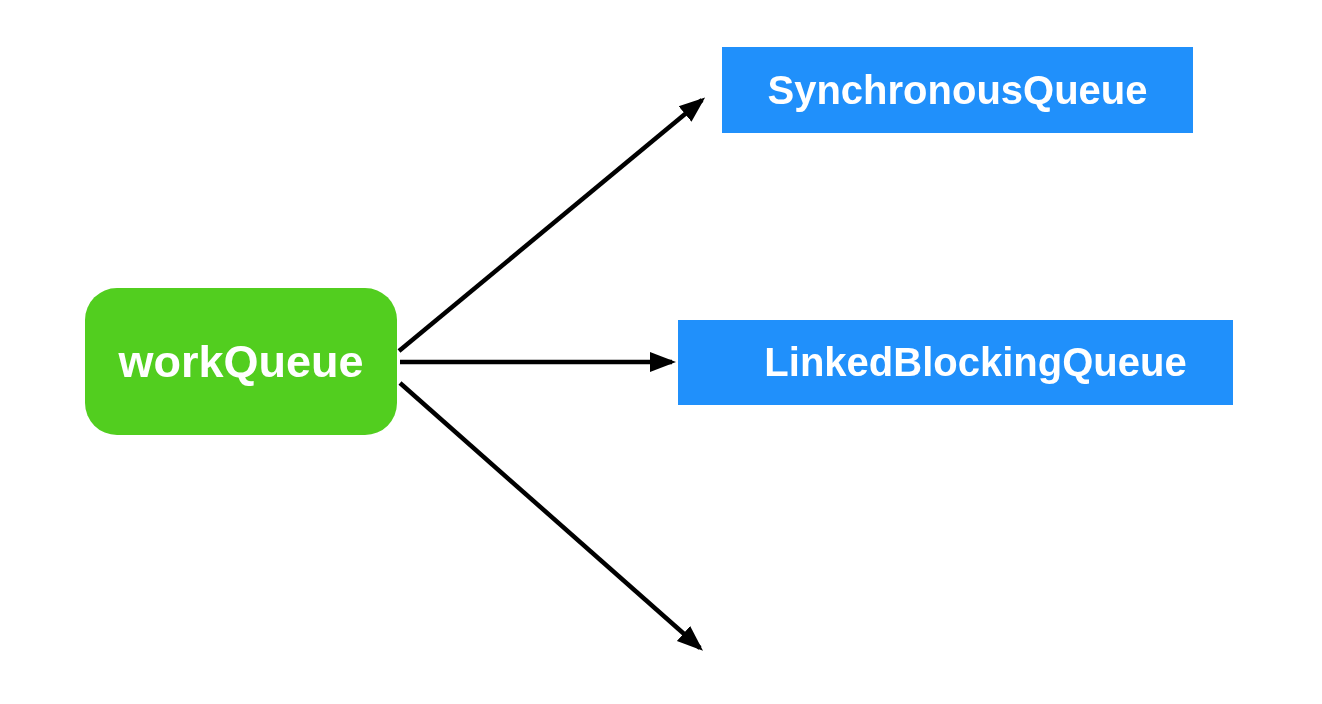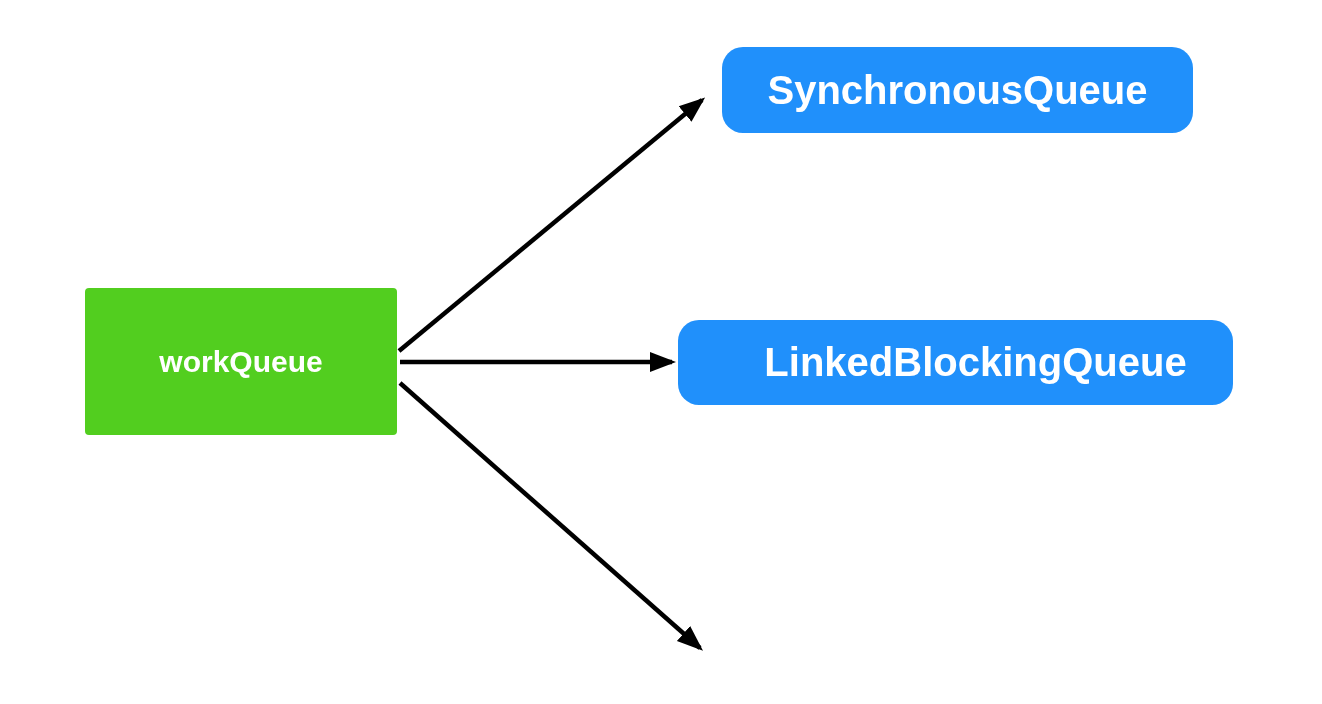--- a/index.html
+++ b/index.html
@@ -33,28 +33,27 @@
     font-weight: bold;
     text-align: center;
     box-sizing: border-box;
     white-space: nowrap;
   }
   .node.source {
     left: 85px;
     top: 288px;
     width: 312px;
     height: 147px;
-    border-radius: 4px;
+    border-radius: 32px;
     background: var(--source-fill, #52ce1f);
-    font-size: 30px;
+    font-size: 45px;
   }
   .node.target {
     background: var(--target-fill, #2090fb);
     font-size: 40px;
-    border-radius: 21px;
   }
   .node.target.t0 { left: 722px; top: 47px;  width: 471px; height: 86px; }
   .node.target.t1 { left: 678px; top: 320px; width: 555px; height: 85px; padding-left: 40px; }
   .node.target.t2 { left: 714px; top: 590px; width: 480px; height: 88px; }
 </style>
 </head>
 <body>
 
 <div class="canvas" style="--bg: #ffffff; --source-fill: #52ce1f; --target-fill: #2090fb; --arrow-color: #000000; --label-color: #ffffff;">
 

